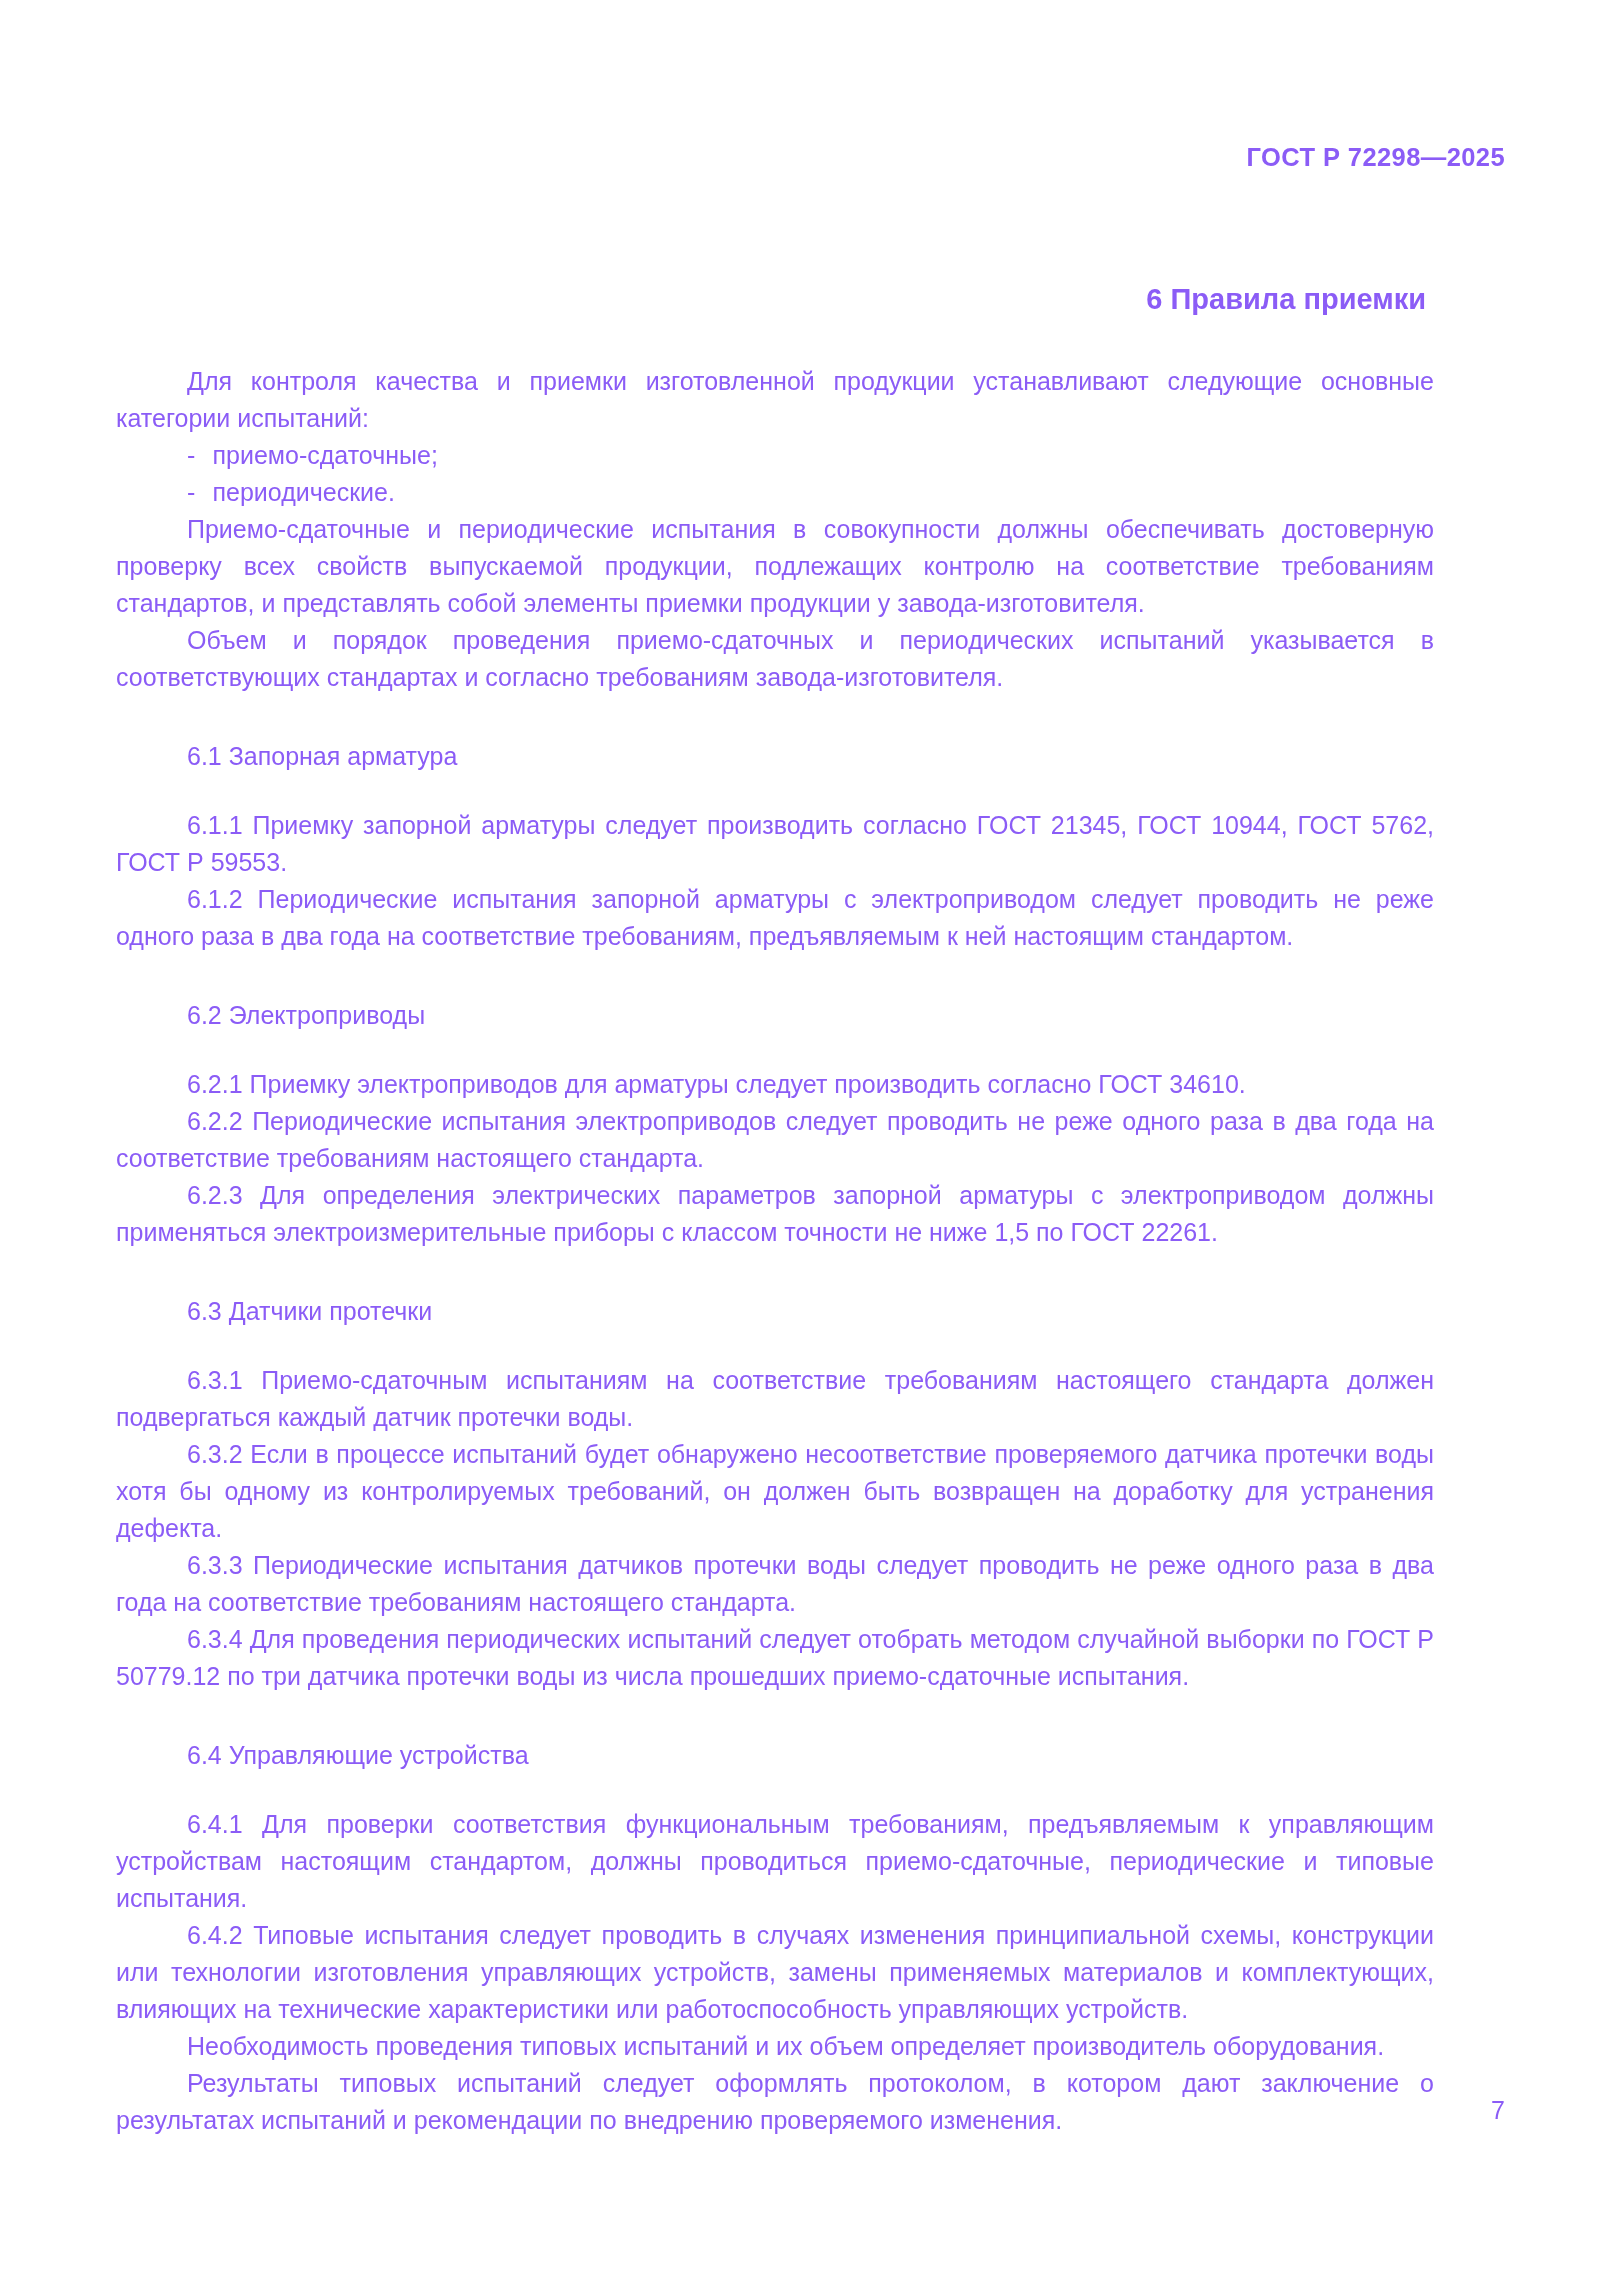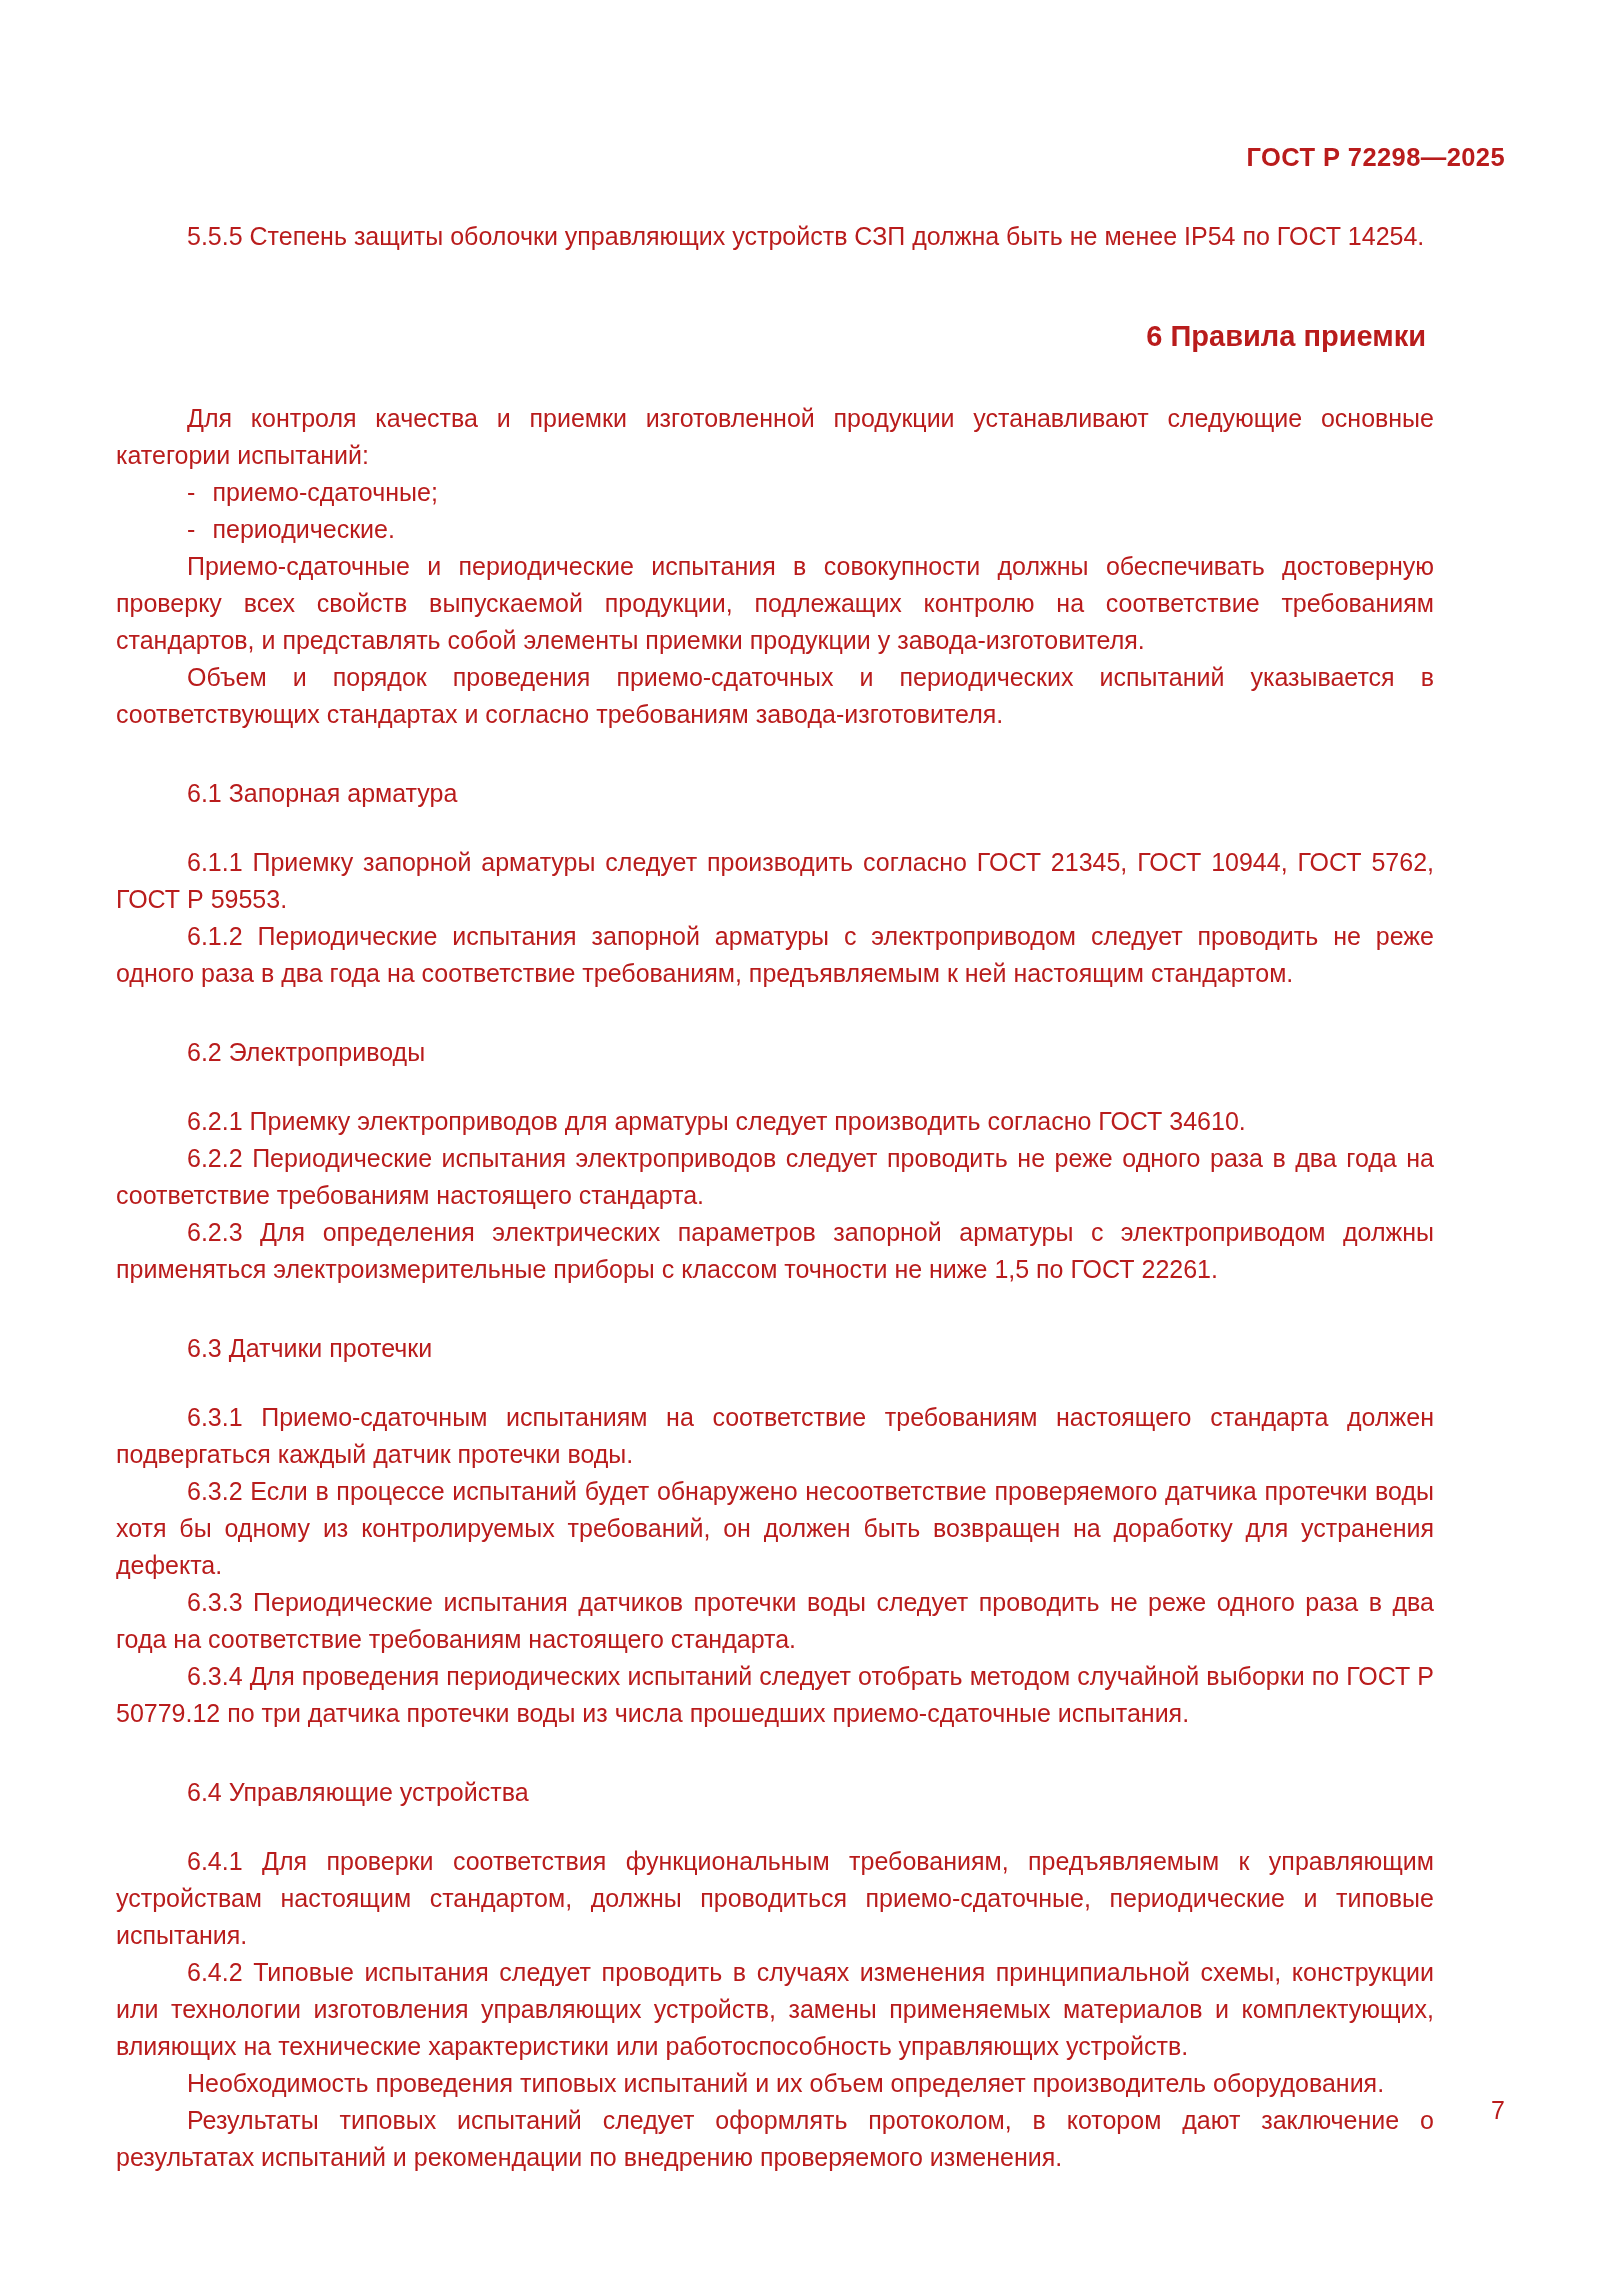--- a/index.html
+++ b/index.html
@@ -6,21 +6,21 @@
     margin: 0;
     padding: 0;
     background: #ffffff;
   }
   .page {
     position: relative;
     width: 1621px;
     height: 2293px;
     background: #ffffff;
     font-family: "Liberation Sans", sans-serif;
-    color: #b91c1c;
+    color: #8b5cf6;
     box-sizing: border-box;
     overflow: hidden;
   }
   .header {
     position: absolute;
     top: 143px;
     right: 116px;
     font-size: 25.5px;
     font-weight: bold;
     letter-spacing: 0.4px;
@@ -85,21 +85,20 @@
 </style>
 </head>
 <body>
 
 <div class="page">
 
   <div class="header">ГОСТ Р 72298—2025</div>
 
   <div class="content">
 
-    <p class="indent">5.5.5 Степень защиты оболочки управляющих устройств СЗП должна быть не менее IP54 по ГОСТ 14254.</p>
 
     <div class="gap-h1-top"></div>
     <div class="h1">6 Правила приемки</div>
     <div class="gap-h1-bottom"></div>
 
     <p class="indent">Для контроля качества и приемки изготовленной продукции устанавливают следующие основные категории испытаний:</p>
 
     <ul class="dash-list">
       <li><span class="dash">-</span><span>приемо-сдаточные;</span></li>
       <li><span class="dash">-</span><span>периодические.</span></li>

